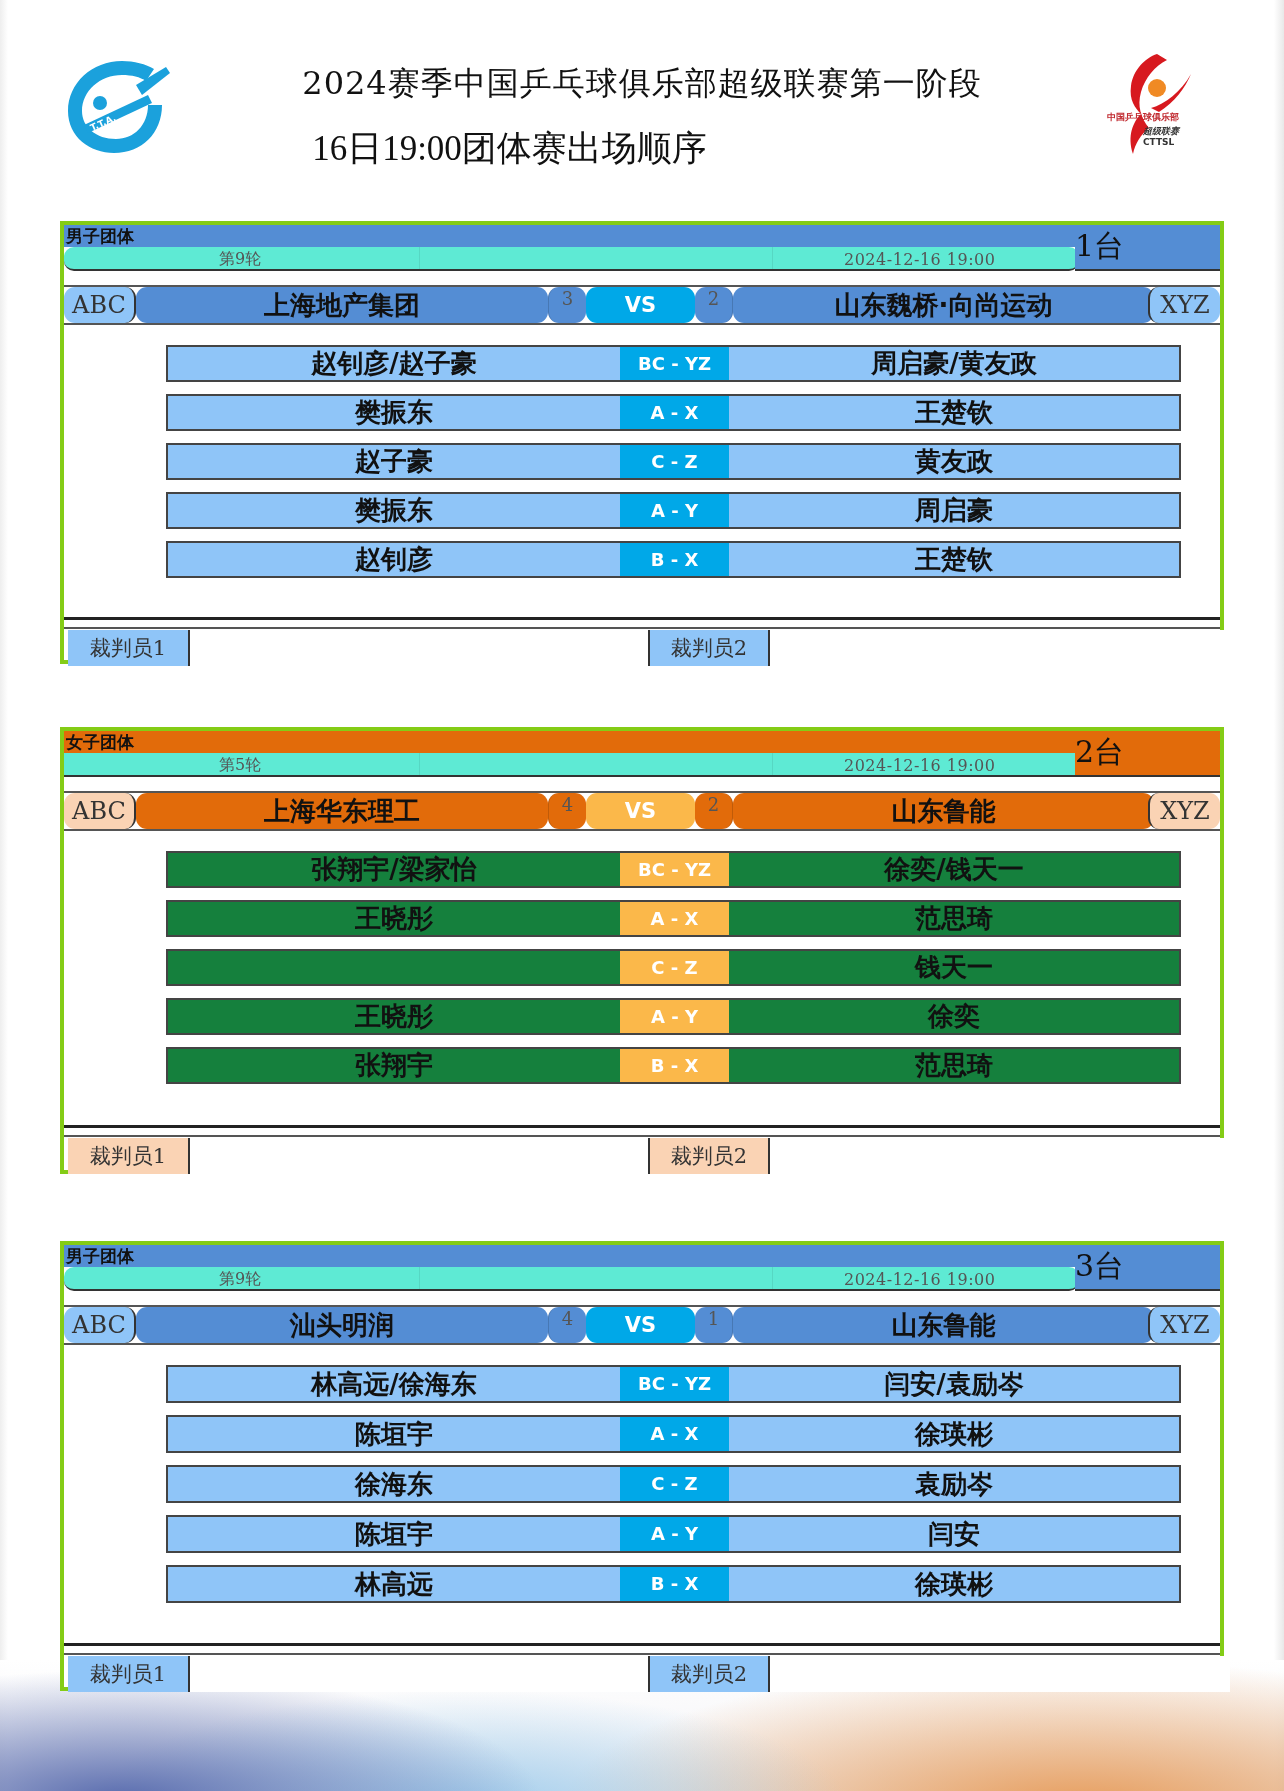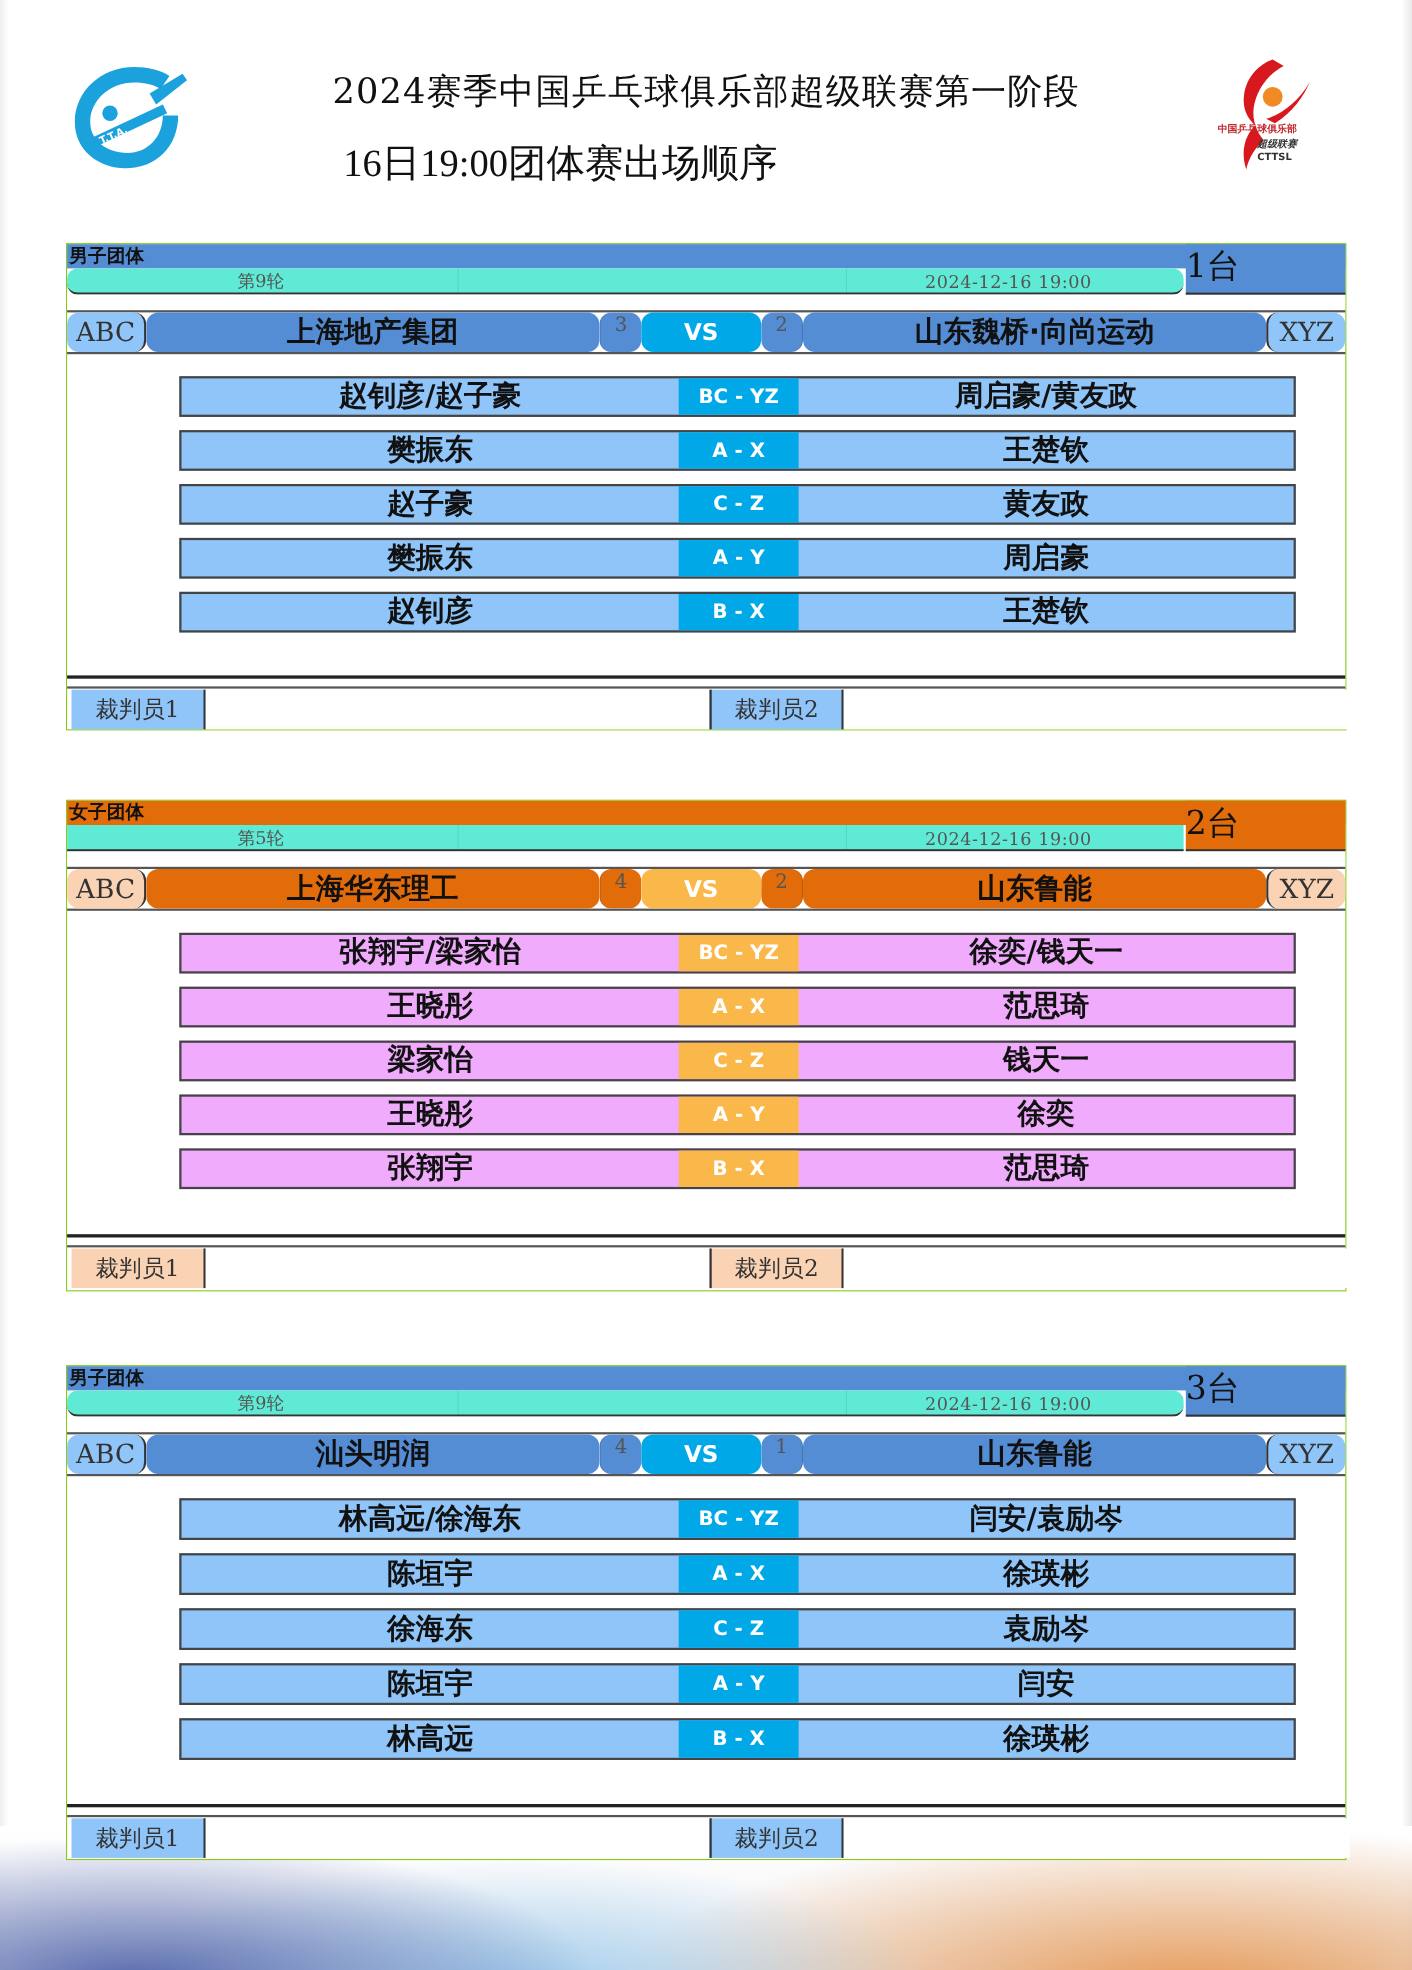--- a/index.html
+++ b/index.html
@@ -24,21 +24,21 @@
     }
     .title-2 {
       position: absolute; left: 0; width: 1019px; top: 125px; text-align: center;
       font-family: Liberation Serif, serif;
       font-size: 35px; color: #111;
     }
 
     
     .card {
       position: absolute; left: 60px; width: 1164px;
-      border: 1px solid #84cc16;
+      border: 4px solid #84cc16;
       background: #fff;
     }
     .card.c1 { top: 221px; height: 443px; }
     .card.c2 { top: 727px; height: 447px; }
     .card.c3 { top: 1241px; height: 450px; }
 
     .cat-row {
       position: absolute; left: 0; top: 0; width: 100%; height: 22px;
       font-size: 17px; font-weight: bold; padding-left: 2px; line-height: 22px;
       color: #111;
@@ -134,21 +134,21 @@
     .theme-blue .team-a, .theme-blue .team-b, .theme-blue .score-a, .theme-blue .score-b { background: #548dd4; }
     .theme-blue .vs, .theme-blue .code { background: #00a8e8; }
     .theme-blue .match-row { background: #8fc5f8; }
 
     
     .theme-orange .cat-row, .theme-orange .table-no { background: #e26b0a; }
     .theme-orange .round-row { background: #5eead4; }
     .theme-orange .abc, .theme-orange .xyz, .theme-orange .ref-label { background: #fad3b4; }
     .theme-orange .team-a, .theme-orange .team-b, .theme-orange .score-a, .theme-orange .score-b { background: #e26b0a; }
     .theme-orange .vs, .theme-orange .code { background: #fbb84a; }
-    .theme-orange .match-row { background: #f0abfc; }
+    .theme-orange .match-row { background: #15803d; }
 
     
     .backdrop {
       position: absolute; left: 0; top: 1660px; width: 1284px; height: 131px;
       background:
         radial-gradient(ellipse 420px 130px at 120px 140px, rgba(80,100,170,0.95), rgba(80,100,170,0) 100%),
         radial-gradient(ellipse 380px 120px at 470px 150px, rgba(150,200,235,0.9), rgba(150,200,235,0) 100%),
         radial-gradient(ellipse 520px 150px at 1080px 150px, rgba(230,150,80,0.95), rgba(230,150,80,0) 100%),
         linear-gradient(to bottom, rgba(255,255,255,1) 0%, rgba(235,235,240,0.7) 100%);
       z-index: 0;
@@ -270,21 +270,20 @@
       <div class="pa">张翔宇/梁家怡</div>
       <div class="code">BC - YZ</div>
       <div class="pb">徐奕/钱天一</div>
     </div>
     <div class="match-row">
       <div class="pa">王晓彤</div>
       <div class="code">A - X</div>
       <div class="pb">范思琦</div>
     </div>
     <div class="match-row">
-      <div class="pa">梁家怡</div>
       <div class="code">C - Z</div>
       <div class="pb">钱天一</div>
     </div>
     <div class="match-row">
       <div class="pa">王晓彤</div>
       <div class="code">A - Y</div>
       <div class="pb">徐奕</div>
     </div>
     <div class="match-row">
       <div class="pa">张翔宇</div>

